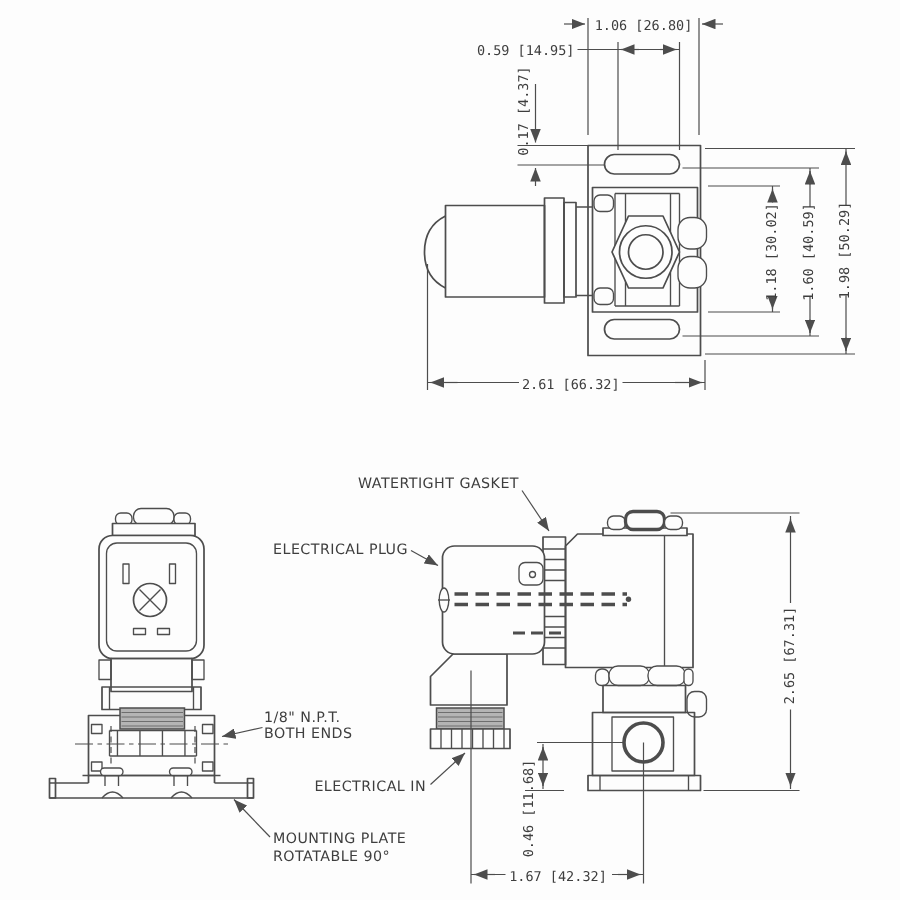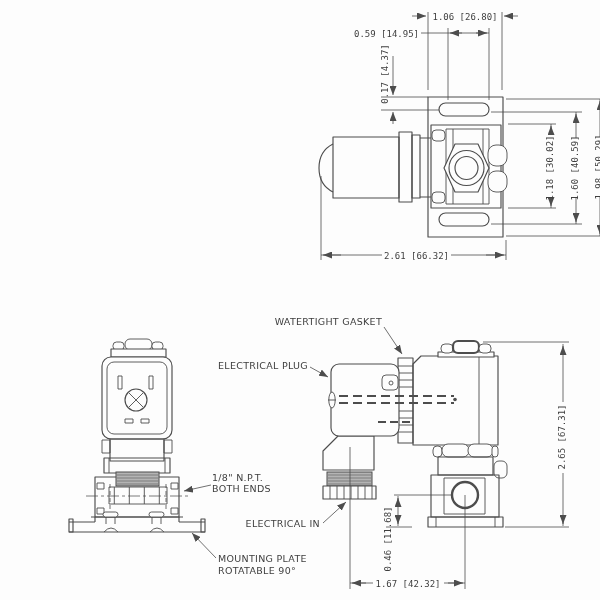--- a/index.html
+++ b/index.html
@@ -1,16 +1,16 @@
 <!DOCTYPE html>
 <html><head>
 <meta charset="utf-8">
 <style>
   html,body{margin:0;padding:0;background:#fdfdfd;}
-  .stage{width:496px;height:600px;position:relative;background:#fdfdfd;padding-left:36px;}
+  .stage{width:496px;height:600px;position:relative;background:#fdfdfd;}
   svg{display:block;}
   .s1{stroke:#4d4d4d;stroke-width:1.15;fill:none;stroke-linejoin:round;}
   .s1f{stroke:#4d4d4d;stroke-width:1.15;fill:#fdfdfd;stroke-linejoin:round;}
   .s2{stroke:#4d4d4d;stroke-width:0.9;fill:none;stroke-linejoin:round;}
   .s2f{stroke:#4d4d4d;stroke-width:0.9;fill:#fdfdfd;}
   .bold{stroke-width:2.2;}
   .port{stroke:#4d4d4d;stroke-width:2.4;fill:#fdfdfd;}
   .dim{stroke:#4d4d4d;stroke-width:0.8;fill:none;}
   .cl{stroke:#4d4d4d;stroke-width:0.75;stroke-dasharray:12 3 3 3;fill:none;}
   .hid{stroke:#4d4d4d;stroke-width:0.8;stroke-dasharray:4 3;fill:none;}

